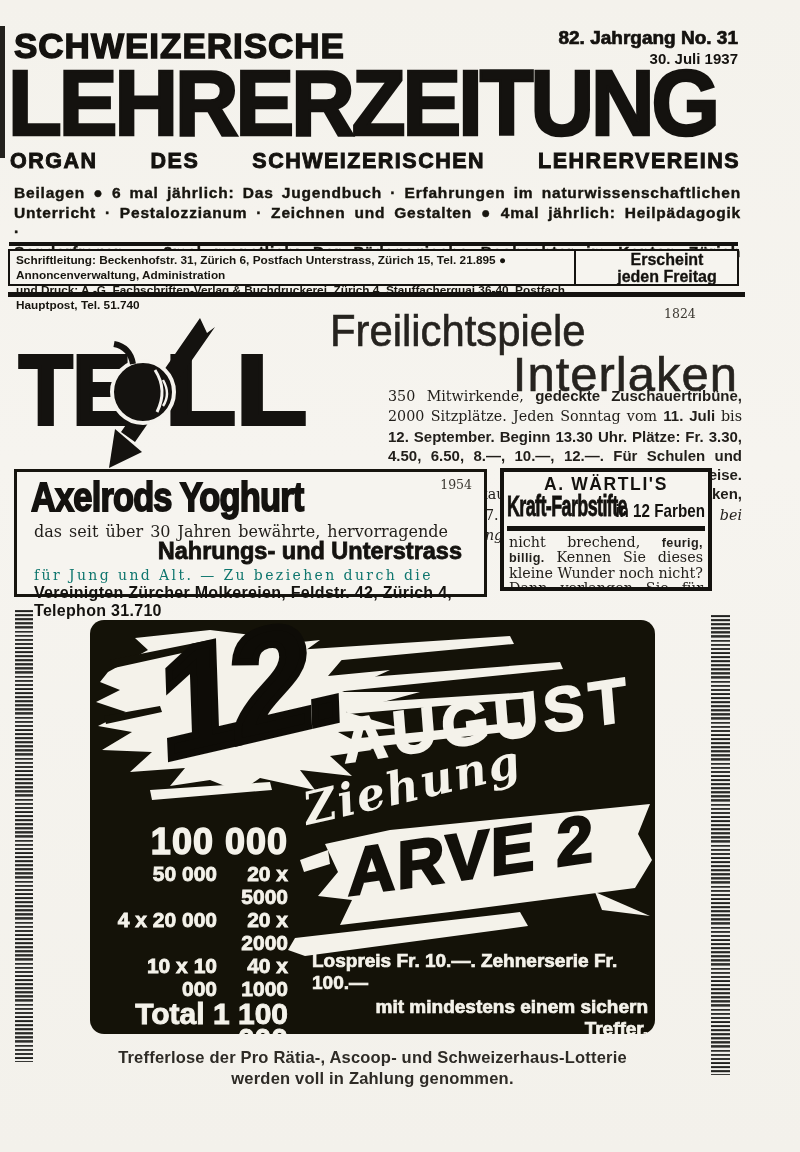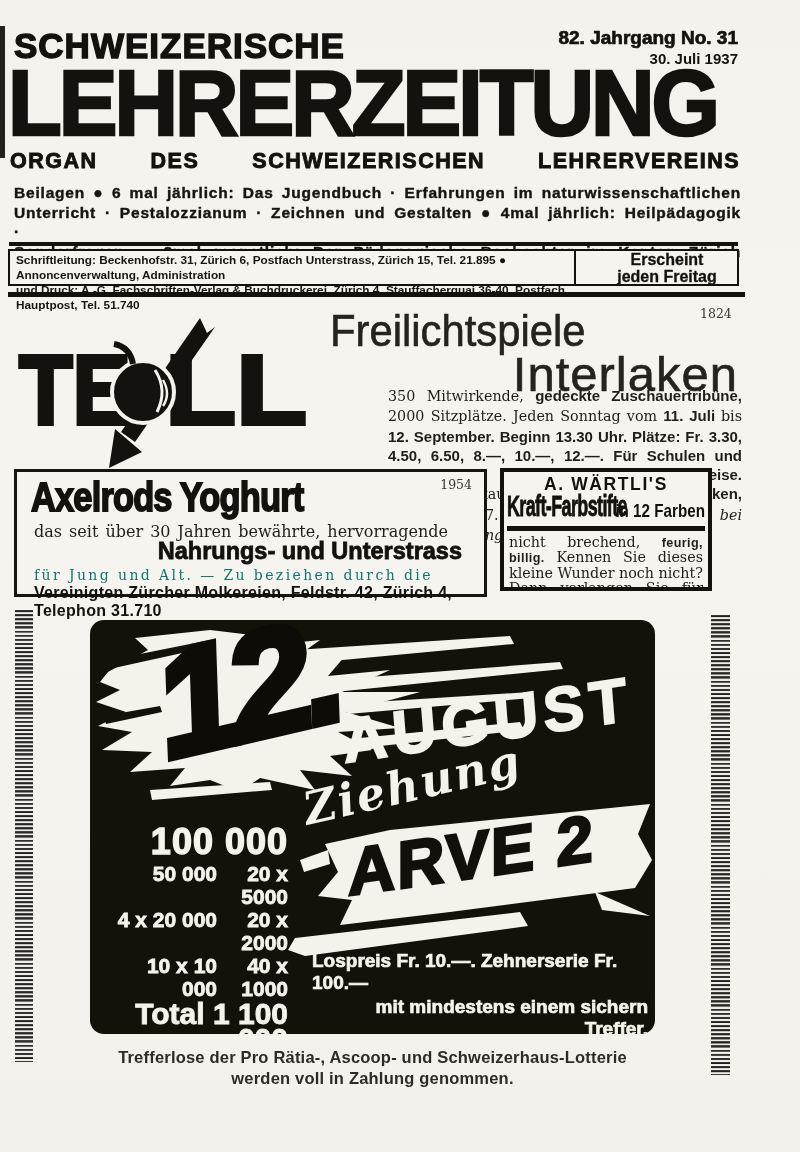--- a/index.html
+++ b/index.html
@@ -29,21 +29,21 @@
   
   .imprint{left:8px;top:249px;width:731px;height:37px;border:2px solid #14120f;display:flex;background:#f6f4ef;box-sizing:border-box;}
   .imprint .txt{flex:1;padding:2px 8px 2px 6px;font-size:11.8px;font-weight:bold;line-height:15px;color:#17150f;}
   .imprint .div{width:2px;background:#14120f;}
   .imprint .freq{width:140px;display:flex;flex-direction:column;justify-content:center;text-align:center;
     font-size:16px;font-weight:bold;line-height:17px;color:#14120f;padding-left:21px;-webkit-text-stroke:.3px #14120f;}
 
   
   .tell-logo{left:15px;top:318px;}
   .adnum{font-family:"DejaVu Serif","Liberation Serif",serif;font-size:12.5px;color:#3a362f;}
-  .tell-num{left:700px;top:306px;text-align:right;}
+  .tell-num{left:664px;top:306px;text-align:right;}
   .tell-h1{left:330px;top:306px;font-size:44px;color:#26231f;-webkit-text-stroke:.6px #26231f;white-space:nowrap;
     transform:scaleX(.95);transform-origin:left top;}
   .tell-h2{right:62px;top:346px;font-size:49px;color:#26231f;-webkit-text-stroke:.6px #26231f;letter-spacing:1px;white-space:nowrap;text-align:right;}
   .tell-body{left:388px;top:386px;width:354px;font-size:15px;line-height:19.3px;text-align:justify;color:#211e1a;}
   .sg-rm{font-family:"DejaVu Serif","Liberation Serif",serif;font-size:14.3px;}
   .sg-bs{font-family:"Liberation Sans",sans-serif;font-weight:bold;}
   .sg-it{font-family:"DejaVu Serif","Liberation Serif",serif;font-style:italic;font-size:14.3px;}
 
   
   .yog{left:14px;top:469px;width:473px;height:128px;border:3px solid #17150f;background:#f6f4ef;box-sizing:border-box;}

